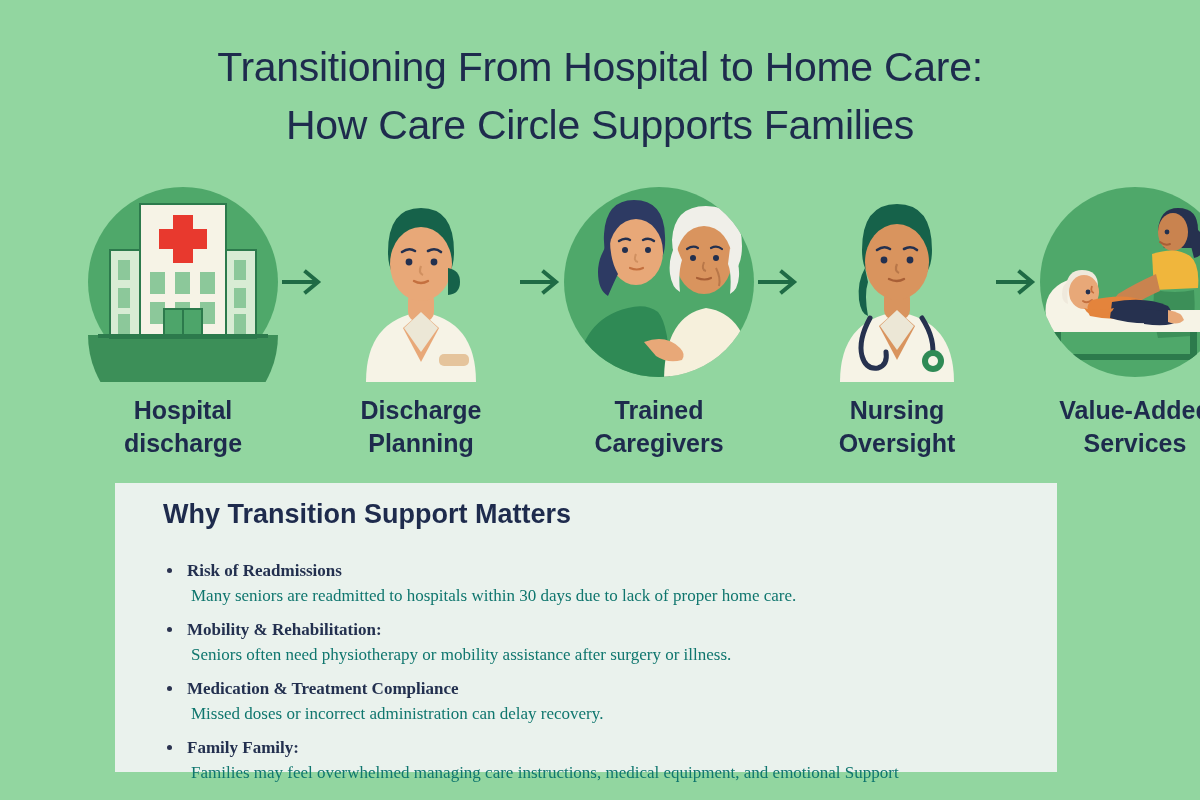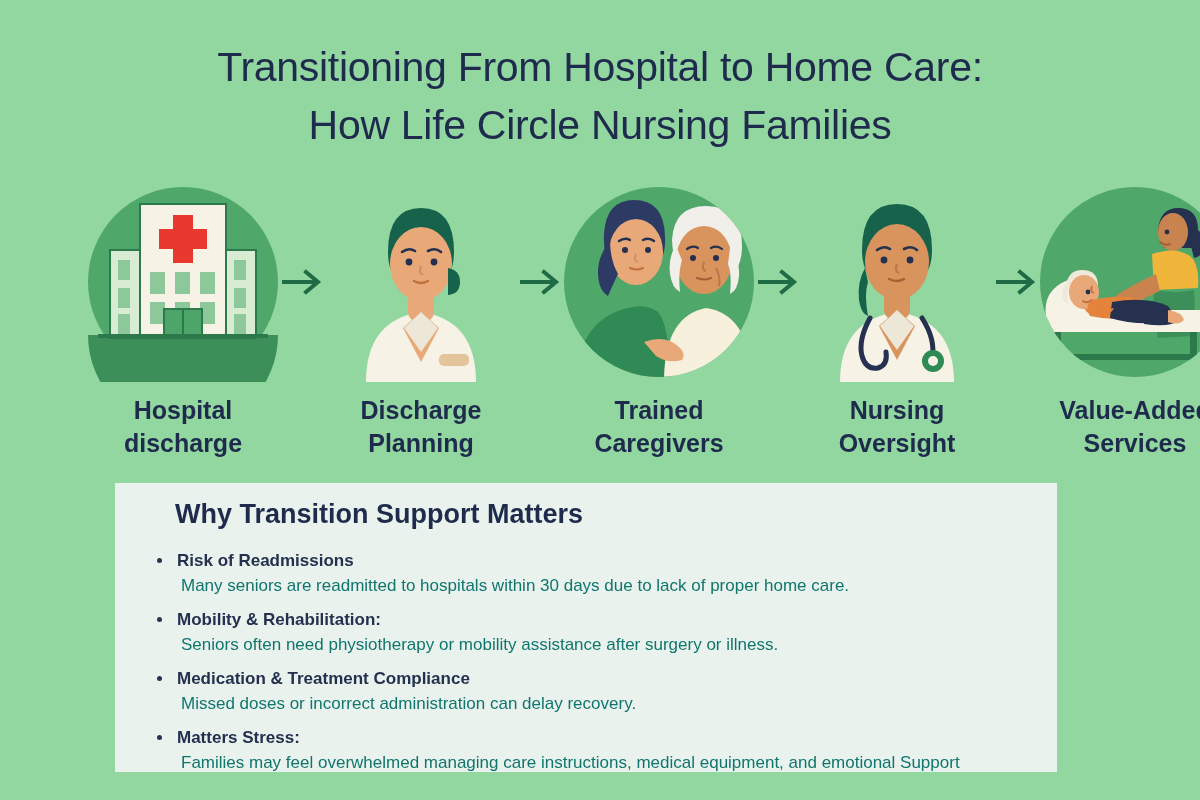--- a/index.html
+++ b/index.html
@@ -41,45 +41,45 @@
     flex:0 0 48px;
   }
   .arrow svg{display:block;}
 
   
   .panel{
     position:absolute;left:115px;top:483px;width:942px;height:289px;
     background:#eaf2ed;
   }
   .panel-title{
-    position:absolute;left:60px;top:16px;
+    position:absolute;left:48px;top:16px;
     color:#1e2b4d;font-weight:bold;font-size:27px;
   }
   .bullets{
     position:absolute;left:30px;top:62px;right:18px;
-    margin:4px;padding:0;list-style:none;
+    margin:14px;padding:0;list-style:none;font-family:Liberation Serif, serif;
   }
   .bullet{position:relative;padding-left:28px;margin-bottom:9px;}
   .dot{
     position:absolute;left:8px;top:9px;width:5px;height:5px;border-radius:50%;
     background:#2b3350;
   }
   .b-head{
     color:#23304f;font-weight:bold;font-size:17px;line-height:23px;
   }
   .b-desc{
     color:#0f766e;font-size:17px;line-height:26px;margin-top:1px;margin-left:4px;
   }
 </style>
 </head>
 <body>
 
 <div class="title-block">
   <span class="title-line">Transitioning From Hospital to Home Care:</span>
-  <span class="title-line">How Life Circle Nursing Families</span>
+  <span class="title-line">How Care Circle Supports Families</span>
 </div>
 
 <div class="steps">
 
   <div class="step">
     <div class="art">
       <svg width="190" height="200" viewBox="0 0 190 200">
         <circle cx="95" cy="100" r="95" fill="#4fa86a"></circle>
         <path d="M0 153 A95 95 0 0 0 190 153 Z" fill="#3c8f58"></path>
         <rect x="22" y="68" width="38" height="88" fill="#d8ecd4" stroke="#2c7a4c" stroke-width="2"></rect>
@@ -292,17 +292,17 @@
       <div class="b-head">Mobility &amp; Rehabilitation:</div>
       <div class="b-desc">Seniors often need physiotherapy or mobility assistance after surgery or illness.</div>
     </li>
     <li class="bullet">
       <span class="dot"></span>
       <div class="b-head">Medication &amp; Treatment Compliance</div>
       <div class="b-desc">Missed doses or incorrect administration can delay recovery.</div>
     </li>
     <li class="bullet">
       <span class="dot"></span>
-      <div class="b-head">Matters Stress:</div>
+      <div class="b-head">Family Family:</div>
       <div class="b-desc">Families may feel overwhelmed managing care instructions, medical equipment, and emotional Support</div>
     </li>
   </ul>
 </div>
 
 </body></html>

